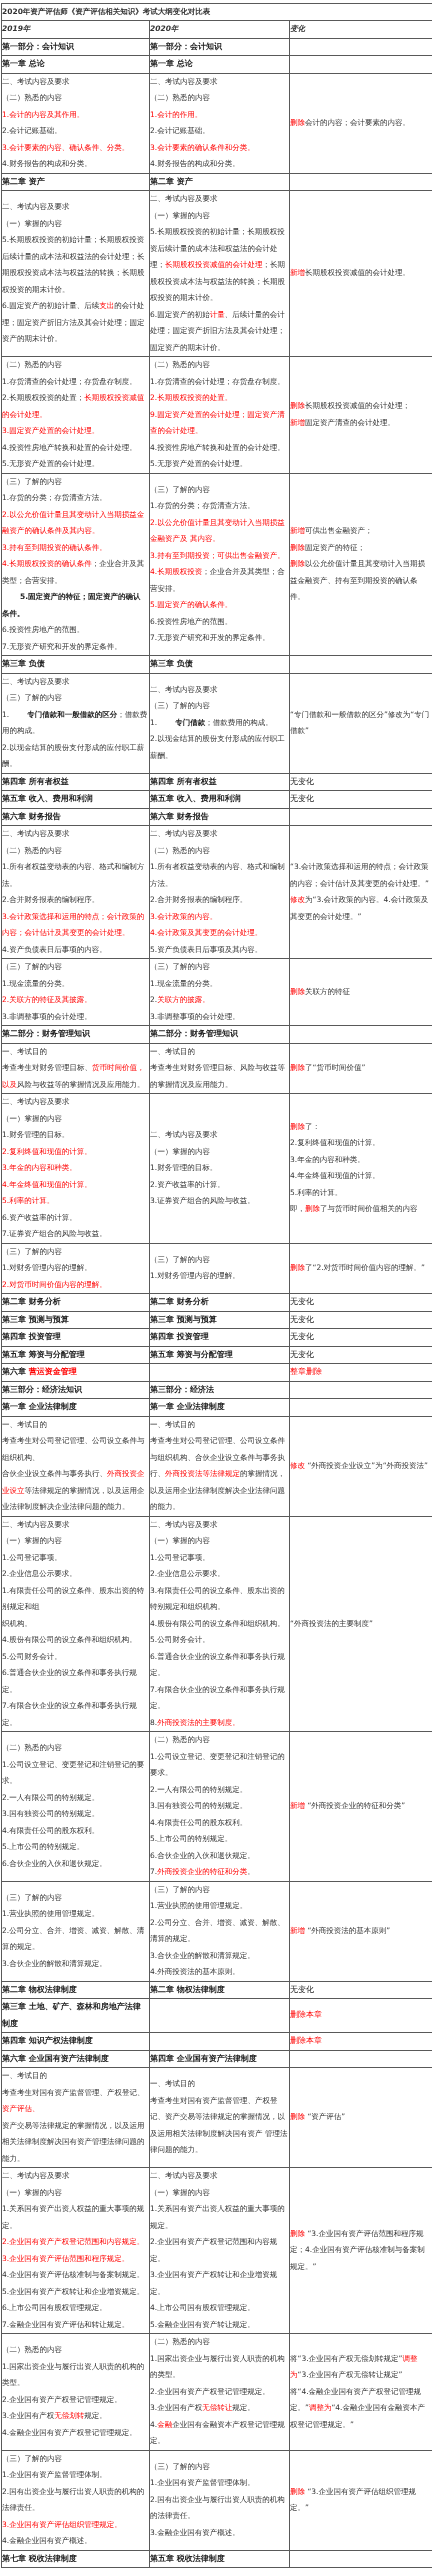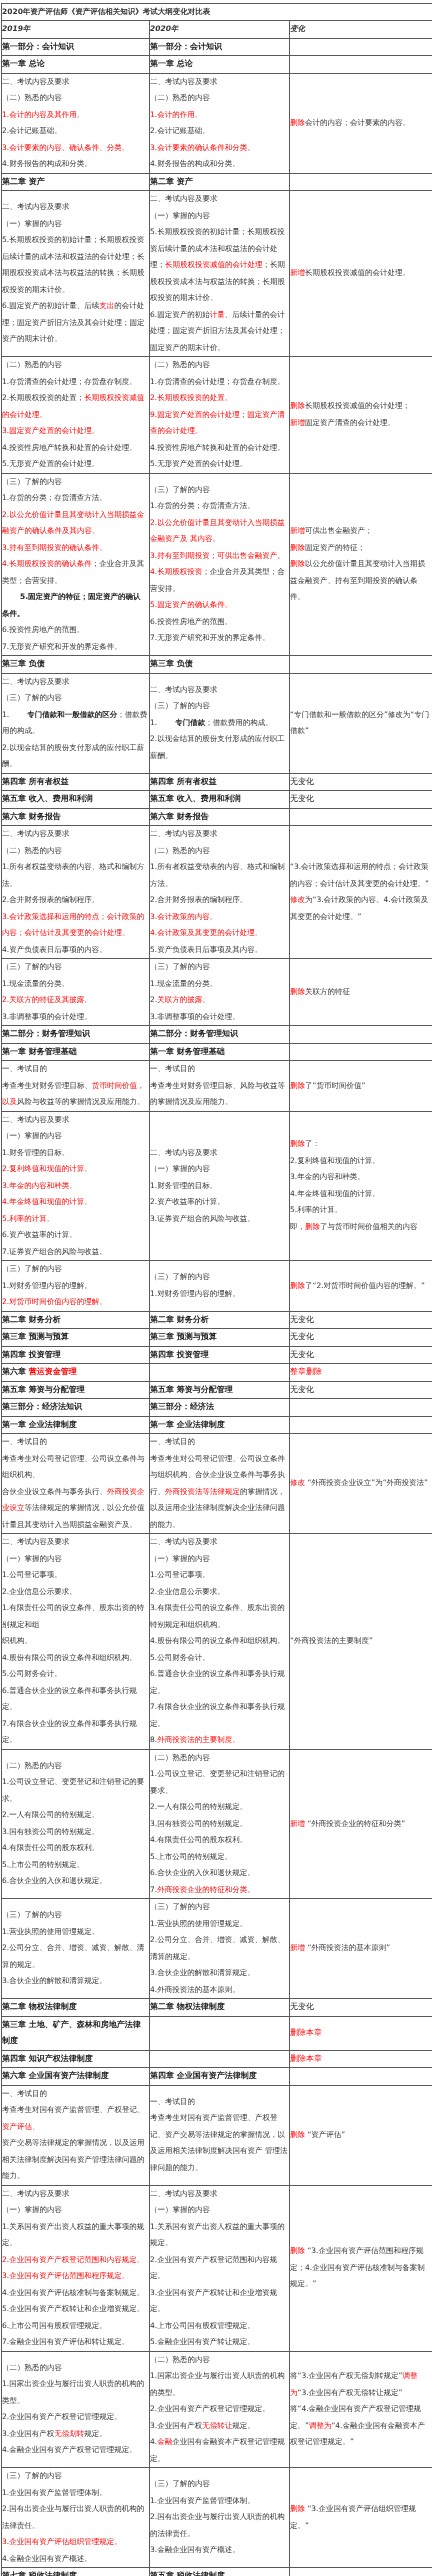--- a/index.html
+++ b/index.html
@@ -254,29 +254,20 @@
       </tr>
       <tr class="heading">
         <td>
           <span class="line"><span class="seg">第二部分：财务管理知识</span></span>
         </td>
         <td>
           <span class="line"><span class="seg">第二部分：财务管理知识</span></span>
         </td>
         <td>&nbsp;</td>
       </tr>
-      <tr class="heading">
-        <td>
-          <span class="line"><span class="seg">第一章 财务管理基础</span></span>
-        </td>
-        <td>
-          <span class="line"><span class="seg">第一章 财务管理基础</span></span>
-        </td>
-        <td>&nbsp;</td>
-      </tr>
       <tr class="body">
         <td class="pad-v">
           <span class="line"><span class="seg">一、考试目的</span></span>
           <span class="line"><span class="seg">考查考生对财务管理目标、</span><span class="seg red">货币时间价值，以及</span><span class="seg">风险与收益等的掌握情况及应用能力。</span></span>
         </td>
         <td class="pad-v">
           <span class="line"><span class="seg">一、考试目的</span></span>
           <span class="line"><span class="seg">考查考生对财务管理目标、风险与收益等的掌握情况及应用能力。</span></span>
         </td>
         <td class="pad-v">
@@ -353,36 +344,36 @@
         </td>
         <td>
           <span class="line"><span class="seg">第四章 投资管理</span></span>
         </td>
         <td>
           <span class="line"><span class="seg" style="font-weight: normal;">无变化</span></span>
         </td>
       </tr>
       <tr class="heading">
         <td>
+          <span class="line"><span class="seg">第五章 筹资与分配管理</span></span>
+        </td>
+        <td>
+          <span class="line"><span class="seg">第五章 筹资与分配管理</span></span>
+        </td>
+        <td>
+          <span class="line"><span class="seg" style="font-weight: normal;">无变化</span></span>
+        </td>
+      </tr>
+      <tr class="heading">
+        <td>
           <span class="line"><span class="seg">第六章 </span><span class="seg red">营运资金管理</span></span>
         </td>
         <td>&nbsp;</td>
         <td>
           <span class="line"><span class="seg red" style="font-weight: normal;">整章删除</span></span>
-        </td>
-      </tr>
-      <tr class="heading">
-        <td>
-          <span class="line"><span class="seg">第五章 筹资与分配管理</span></span>
-        </td>
-        <td>
-          <span class="line"><span class="seg">第五章 筹资与分配管理</span></span>
-        </td>
-        <td>
-          <span class="line"><span class="seg" style="font-weight: normal;">无变化</span></span>
         </td>
       </tr>
       <tr class="heading">
         <td>
           <span class="line"><span class="seg">第三部分：经济法知识</span></span>
         </td>
         <td>
           <span class="line"><span class="seg">第三部分：经济法</span></span>
         </td>
         <td>&nbsp;</td>
@@ -393,21 +384,21 @@
         </td>
         <td>
           <span class="line"><span class="seg">第一章 企业法律制度</span></span>
         </td>
         <td>&nbsp;</td>
       </tr>
       <tr class="body">
         <td class="pad-v">
           <span class="line"><span class="seg">一、考试目的</span></span>
           <span class="line"><span class="seg">考查考生对公司登记管理、公司设立条件与组织机构、</span></span>
-          <span class="line"><span class="seg">合伙企业设立条件与事务执行、</span><span class="seg red">外商投资企业设立</span><span class="seg">等法律规定的掌握情况，以公允价值计量且其变动计入当期损益金融资产及。</span></span>
+          <span class="line"><span class="seg">合伙企业设立条件与事务执行、</span><span class="seg red">外商投资企业设立</span><span class="seg">等法律规定的掌握情况，以及运用企业法律制度解决企业法律问题的能力。</span></span>
         </td>
         <td class="pad-v">
           <span class="line"><span class="seg">一、考试目的</span></span>
           <span class="line"><span class="seg">考查考生对公司登记管理、公司设立条件与组织机构、合伙企业设立条件与事务执行、</span><span class="seg red">外商投资法等法律规定</span><span class="seg">的掌握情况，以及运用企业法律制度解决企业法律问题的能力。</span></span>
         </td>
         <td class="pad-v">
           <span class="line"><span class="seg red">修改</span><span class="seg"> “外商投资企业设立”为“外商投资法”</span></span>
         </td>
       </tr>
       <tr class="body">

